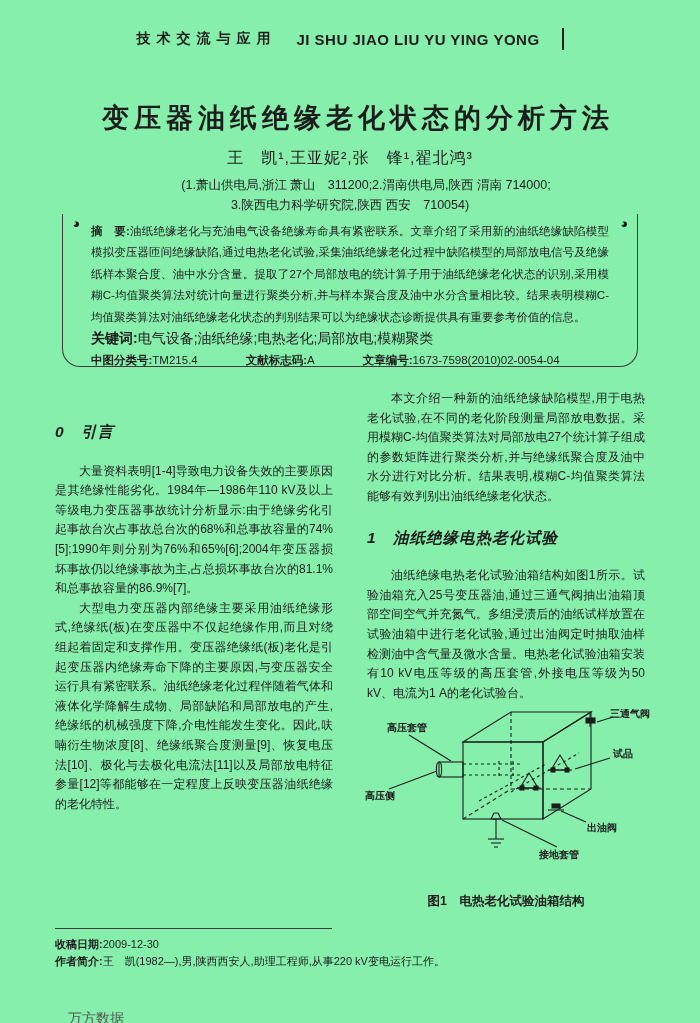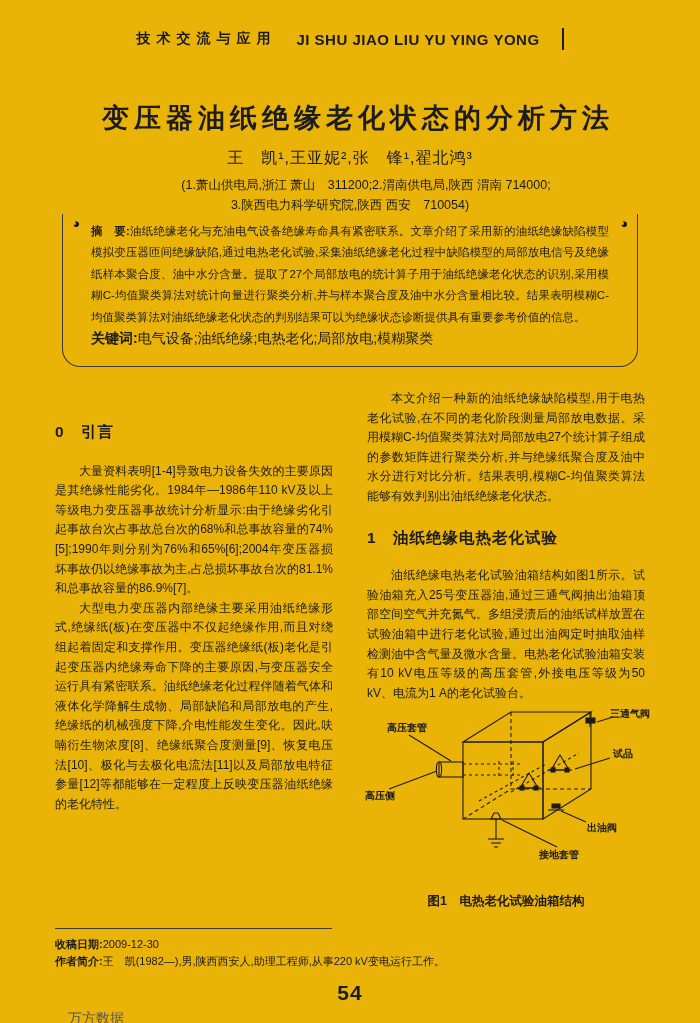--- a/index.html
+++ b/index.html
@@ -1,17 +1,17 @@
 <!DOCTYPE html>
 <html lang="zh"><head>
 <meta charset="utf-8">
 <style>
   html,body{margin:0;padding:0;}
   body{background:#e8e8e6;font-family:"Liberation Sans","DejaVu Sans",sans-serif;}
-  #page{position:relative;width:700px;height:1023px;margin:0 auto;background:#eab308;color:#1c1c1c;overflow:hidden;}
+  #page{position:relative;width:700px;height:1023px;margin:0 auto;background:#86efac;color:#1c1c1c;overflow:hidden;}
 
   
   .journal-header{position:absolute;top:28px;left:0;width:100%;display:flex;justify-content:center;align-items:center;gap:20px;}
   .jh-cn{font-size:14px;font-weight:bold;letter-spacing:6px;}
   .jh-py{font-size:15px;font-weight:bold;letter-spacing:.5px;}
   .jh-bar{width:2px;height:22px;background:#1c1c1c;margin-left:2px;}
 
   
   .art-title{position:absolute;top:100px;left:0;width:100%;text-align:center;
     font-family:"DejaVu Serif","Liberation Serif",serif;font-weight:bold;
@@ -31,21 +31,21 @@
   .meta-line{display:flex;gap:48px;margin-top:2px;font-size:11.5px;line-height:20px;}
   .ornament{position:absolute;top:3px;font-size:13px;line-height:13px;color:#111;transform:rotate(-20deg);}
   .ornament.left{left:9px;}
   .ornament.right{right:9px;}
 
   
   .col{position:absolute;width:278px;font-size:12px;line-height:19.6px;text-align:justify;}
   .col p{margin:0;text-indent:2em;}
   .col-left{left:55px;top:422px;}
   .col-right{left:367px;top:389px;}
-  .sec-head{font-size:15.5px;font-weight:bold;letter-spacing:1px;margin:0;}
+  .sec-head{font-size:15.5px;font-weight:bold;letter-spacing:1px;margin:0;font-style:italic;}
   .col-left .sec-head{margin-bottom:20px;}
   .col-right .sec-head{margin-top:21px;margin-bottom:19px;}
 
   
   .fig-wrap{margin-top:6px;margin-left:-6px;}
   .fig-caption{text-align:center;font-weight:bold;font-size:12.5px;margin-top:16px;text-indent:0 !important;}
   svg text{font-family:"Liberation Sans","DejaVu Sans",sans-serif;font-size:10px;font-weight:bold;fill:#1c1c1c;}
 
   
   .footnote{position:absolute;left:55px;top:928px;width:430px;font-size:11px;line-height:17px;}
@@ -69,20 +69,25 @@
   <div class="art-title">变压器油纸绝缘老化状态的分析方法</div>
   <div class="art-authors">王　凯¹,王亚妮²,张　锋¹,翟北鸿³</div>
   <div class="art-affil1">(1.萧山供电局,浙江 萧山　311200;2.渭南供电局,陕西 渭南 714000;</div>
   <div class="art-affil2">3.陕西电力科学研究院,陕西 西安　710054)</div>
 
   <div class="abs-box">
     <span class="ornament left">◕</span>
     <span class="ornament right">◕</span>
     <p class="abs-text"><span class="abs-label">摘　要:</span><span>油纸绝缘老化与充油电气设备绝缘寿命具有紧密联系。文章介绍了采用新的油纸绝缘缺陷模型模拟变压器匝间绝缘缺陷,通过电热老化试验,采集油纸绝缘老化过程中缺陷模型的局部放电信号及绝缘纸样本聚合度、油中水分含量。提取了27个局部放电的统计算子用于油纸绝缘老化状态的识别,采用模糊C-均值聚类算法对统计向量进行聚类分析,并与样本聚合度及油中水分含量相比较。结果表明模糊C-均值聚类算法对油纸绝缘老化状态的判别结果可以为绝缘状态诊断提供具有重要参考价值的信息。</span></p>
     <div class="kw-line"><span class="kw-label">关键词:</span><span>电气设备;油纸绝缘;电热老化;局部放电;模糊聚类</span></div>
+    <div class="meta-line">
+      <span><span class="meta-label">中图分类号:</span><span>TM215.4</span></span>
+      <span><span class="meta-label">文献标志码:</span><span>A</span></span>
+      <span><span class="meta-label">文章编号:</span><span>1673-7598(2010)02-0054-04</span></span>
+    </div>
   </div>
 
   <div class="col col-left">
     <h2 class="sec-head">0　引言</h2>
     <p>大量资料表明[1-4]导致电力设备失效的主要原因是其绝缘性能劣化。1984年—1986年110 kV及以上等级电力变压器事故统计分析显示:由于绝缘劣化引起事故台次占事故总台次的68%和总事故容量的74%[5];1990年则分别为76%和65%[6];2004年变压器损坏事故仍以绝缘事故为主,占总损坏事故台次的81.1%和总事故容量的86.9%[7]。</p>
     <p>大型电力变压器内部绝缘主要采用油纸绝缘形式,绝缘纸(板)在变压器中不仅起绝缘作用,而且对绕组起着固定和支撑作用。变压器绝缘纸(板)老化是引起变压器内绝缘寿命下降的主要原因,与变压器安全运行具有紧密联系。油纸绝缘老化过程伴随着气体和液体化学降解生成物、局部缺陷和局部放电的产生,绝缘纸的机械强度下降,介电性能发生变化。因此,呋喃衍生物浓度[8]、绝缘纸聚合度测量[9]、恢复电压法[10]、极化与去极化电流法[11]以及局部放电特征参量[12]等都能够在一定程度上反映变压器油纸绝缘的老化特性。</p>
   </div>
 
   <div class="col col-right">
     <p>本文介绍一种新的油纸绝缘缺陷模型,用于电热老化试验,在不同的老化阶段测量局部放电数据。采用模糊C-均值聚类算法对局部放电27个统计算子组成的参数矩阵进行聚类分析,并与绝缘纸聚合度及油中水分进行对比分析。结果表明,模糊C-均值聚类算法能够有效判别出油纸绝缘老化状态。</p>
@@ -170,15 +175,14 @@
     <div class="fig-caption">图1　电热老化试验油箱结构</div>
   </div>
 
   <div class="footnote">
     <div class="fn-rule"></div>
     <div><span class="fn-label">收稿日期:</span><span>2009-12-30</span></div>
     <div><span class="fn-label">作者简介:</span><span>王　凯(1982—),男,陕西西安人,助理工程师,从事220 kV变电运行工作。</span></div>
   </div>
 
   <div class="watermark">万方数据</div>
-  <div class="page-number">54</div>
 
 </div>
 
 </body></html>

